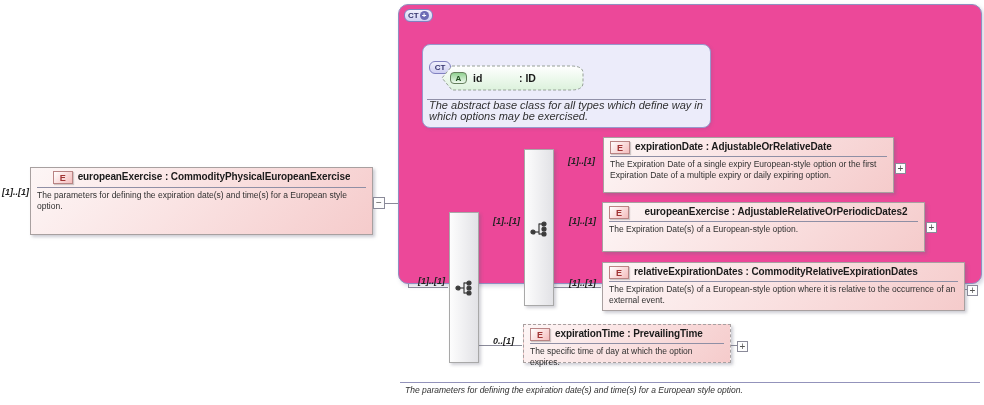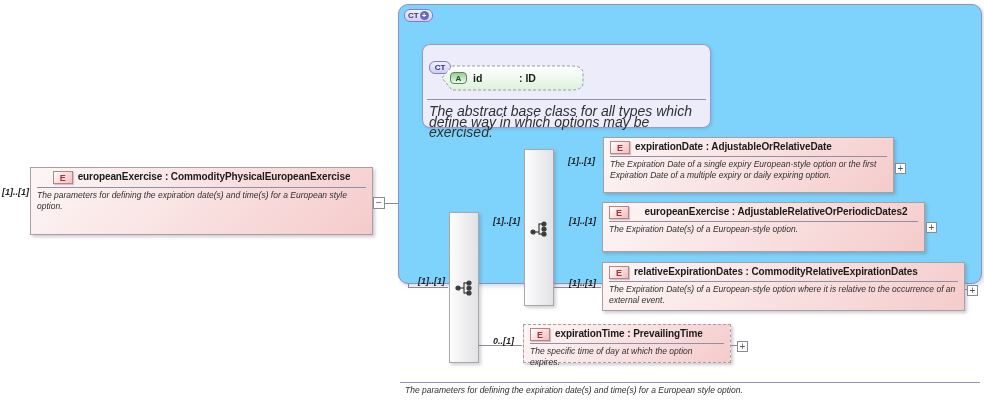--- a/index.html
+++ b/index.html
@@ -19,21 +19,21 @@
   }
   .elem-box.dashed { border-style:dashed; }
   .trow { display:flex; align-items:flex-start; padding:3px 6px 1px 6px; gap:5px; }
   .trow.centered { justify-content:center; }
   .t-text {
     font-weight:bold; font-size:10px; line-height:12px; color:#1b1b1b;
     letter-spacing:-0.1px; overflow:hidden; word-break:break-all; text-align:center;
   }
   .t-text.oneline { white-space:nowrap; word-break:normal; }
   .doc {
-    font-style:italic; font-size:8.5px; line-height:10.5px; color:#303030;
+    font-size:8.5px; line-height:10.5px; color:#303030;
     border-top:1px solid #8f8fa5; margin:1px 6px 0 6px; padding:2px 0 2px 0;
   }
 
   
   .e-icon {
     flex:none; width:20px; height:13px; margin-top:0px;
     border:1px solid #b98484; background:linear-gradient(135deg,#ffffff 0%,#f5bcbc 100%);
     color:#a03434; font-size:9px; font-weight:bold; line-height:12px; text-align:center;
     box-shadow:1px 1px 1px rgba(0,0,0,.18);
   }
@@ -51,37 +51,37 @@
   .a-icon {
     flex:none; width:17px; height:12px;
     border:1px solid #66805e; border-radius:4px;
     background:linear-gradient(#8fd08f,#eef9ee);
     color:#1e4d1e; font-size:8px; font-weight:bold; line-height:11px; text-align:center;
   }
 
   
   #outer-box {
     position:absolute; left:398px; top:4px; width:584px; height:280px;
-    border:1px solid #8f8fc0; border-radius:10px; background:#7dd3fc;
+    border:1px solid #8f8fc0; border-radius:10px; background:#ec4899;
     box-shadow:2px 2px 4px rgba(100,100,140,.28);
   }
   #outer-header { position:absolute; left:5px; top:4px; display:flex; gap:6px; align-items:flex-start; }
   #outer-title { width:268px; font-weight:bold; font-size:11px; line-height:13px; color:#252550; word-break:break-all; }
   #outer-doc-line { position:absolute; left:1px; right:1px; top:377px; border-top:1px solid #9393bb; }
   #outer-doc { position:absolute; left:6px; top:380px; right:6px; font-style:italic; font-size:8.5px; color:#303030; }
 
   #inner-box {
     position:absolute; left:23px; top:39px; width:289px; height:84px;
     border:1px solid #9898cc; border-radius:8px; background:#ececfa;
     box-shadow:1px 1px 3px rgba(100,100,140,.25);
   }
   #inner-header { position:absolute; left:6px; top:4px; display:flex; gap:7px; align-items:center; }
   #inner-title { font-weight:bold; font-size:11px; color:#252550; white-space:nowrap;margin-top:24px; }
   #inner-sep { position:absolute; left:4px; right:4px; top:54px; border-top:1px solid #9090a8; }
-  #inner-doc { position:absolute; left:6px; top:61px; width:277px; font-style:italic; font-size:14px; line-height:10.5px; color:#303030; }
+  #inner-doc { position:absolute; left:6px; top:55px; width:277px; font-style:italic; font-size:11px; line-height:10.5px; color:#303030; }
 
   #attr-wrap { position:absolute; left:17px; top:20px; width:145px; height:26px; }
   #attr-content { position:absolute; left:10px; top:0; right:0; height:26px; display:flex; align-items:center; gap:6px; }
   .attr-name { font-weight:bold; font-size:10.5px; color:#1b1b1b; width:40px; }
   .attr-type { font-weight:bold; font-size:10.5px; color:#1b1b1b; white-space:pre; }
 
   
   .bar {
     position:absolute; width:30px;
     border:1px solid #a8a8a8;

